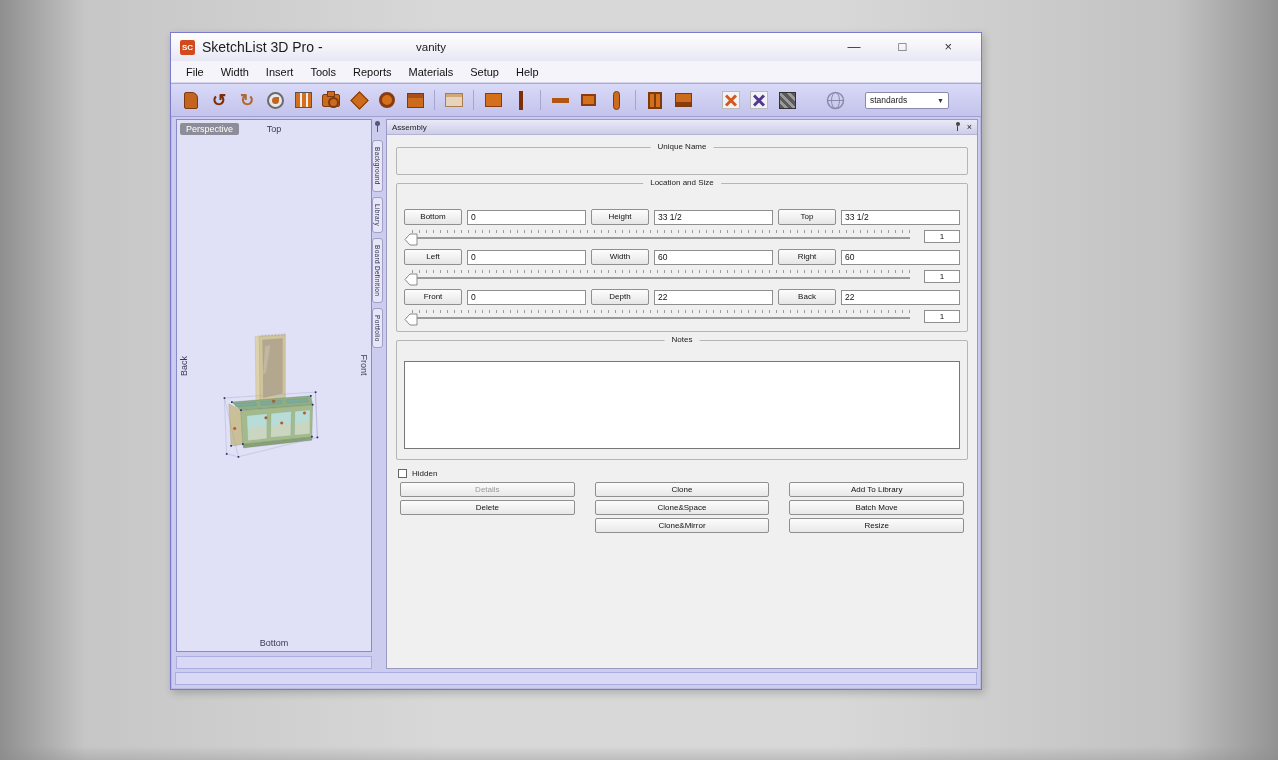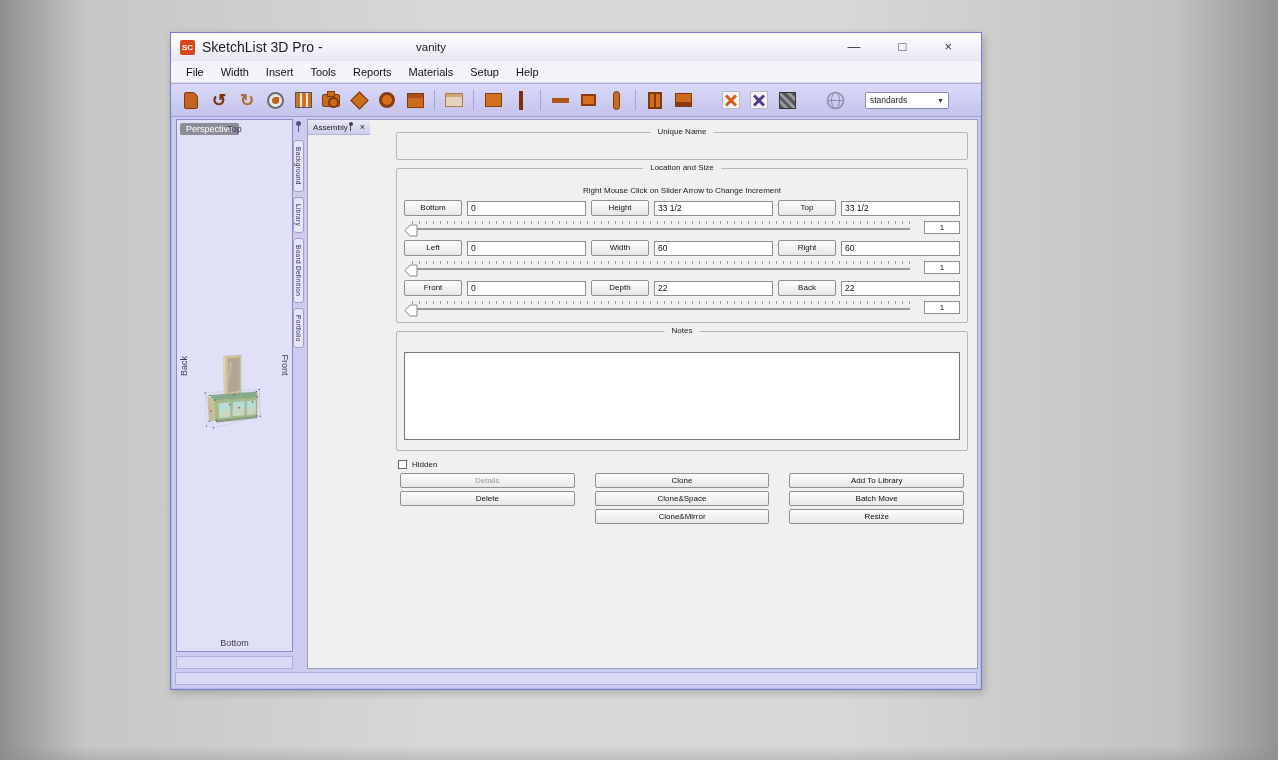--- a/index.html
+++ b/index.html
@@ -103,21 +103,21 @@
 
   .side-tabs { width:21px; display:flex; flex-direction:column; align-items:center; gap:5px; padding-top:2px; }
   .mini-pin { width:7px; height:12px; position:relative; margin-bottom:2px; }
   .mini-pin::before { content:""; position:absolute; top:0; left:1px; width:5px; height:5px; background:#555577; border-radius:50%; }
   .mini-pin::after { content:""; position:absolute; top:5px; left:3px; width:1px; height:6px; background:#555577; }
   .side-tab { writing-mode:vertical-rl; font-size:6.5px; color:#2a2a4a; background:#e6e6f6;
     border:1px solid #9f9fc8; border-radius:3px; padding:6px 1px; letter-spacing:0.3px; }
 
   
   .right-panel { flex:1; margin-left:3px; background:#f0f0f0; border:1px solid #9a9ac4;
-    display:flex; flex-direction:row; min-height:0;gap:17px; }
+    display:flex; flex-direction:column; min-height:0; }
   .panel-titlebar { height:15px; flex:0 0 auto; background:linear-gradient(#e9e9f7,#cdcdea);
     border-bottom:1px solid #b3b3d6; display:flex; align-items:center; padding:0 5px; }
   .panel-title { font-size:8px; color:#222; }
   .panel-tb-icons { margin-left:auto; display:flex; align-items:center; gap:6px; }
   .panel-pin { width:6px; height:10px; position:relative; }
   .panel-pin::before { content:""; position:absolute; top:0; left:1px; width:4px; height:4px; background:#444; border-radius:50%; }
   .panel-pin::after { content:""; position:absolute; top:4px; left:2.5px; width:1px; height:5px; background:#444; }
   .panel-close { font-size:9px; color:#222; line-height:10px; }
   .panel-body { flex:1; padding:4px 9px 6px; overflow:hidden; }
 
@@ -371,21 +371,20 @@
         </div>
 
         <div class="panel-body">
 
           <div class="groupbox">
             <span class="gb-legend">Unique Name</span>
           </div>
 
           <div class="groupbox">
             <span class="gb-legend">Location and Size</span>
-            <div class="loc-hint">Right Mouse Click on Slider Arrow to Change Increment</div>
 
             <div class="dim-row">
               <div class="dim-btn">Bottom</div>
               <input class="dim-field" value="0" style="">
               <div class="dim-btn">Height</div>
               <input class="dim-field" value="33 1/2" style="">
               <div class="dim-btn">Top</div>
               <input class="dim-field" value="33 1/2" style="">
             </div>
             <div class="slider-row">

